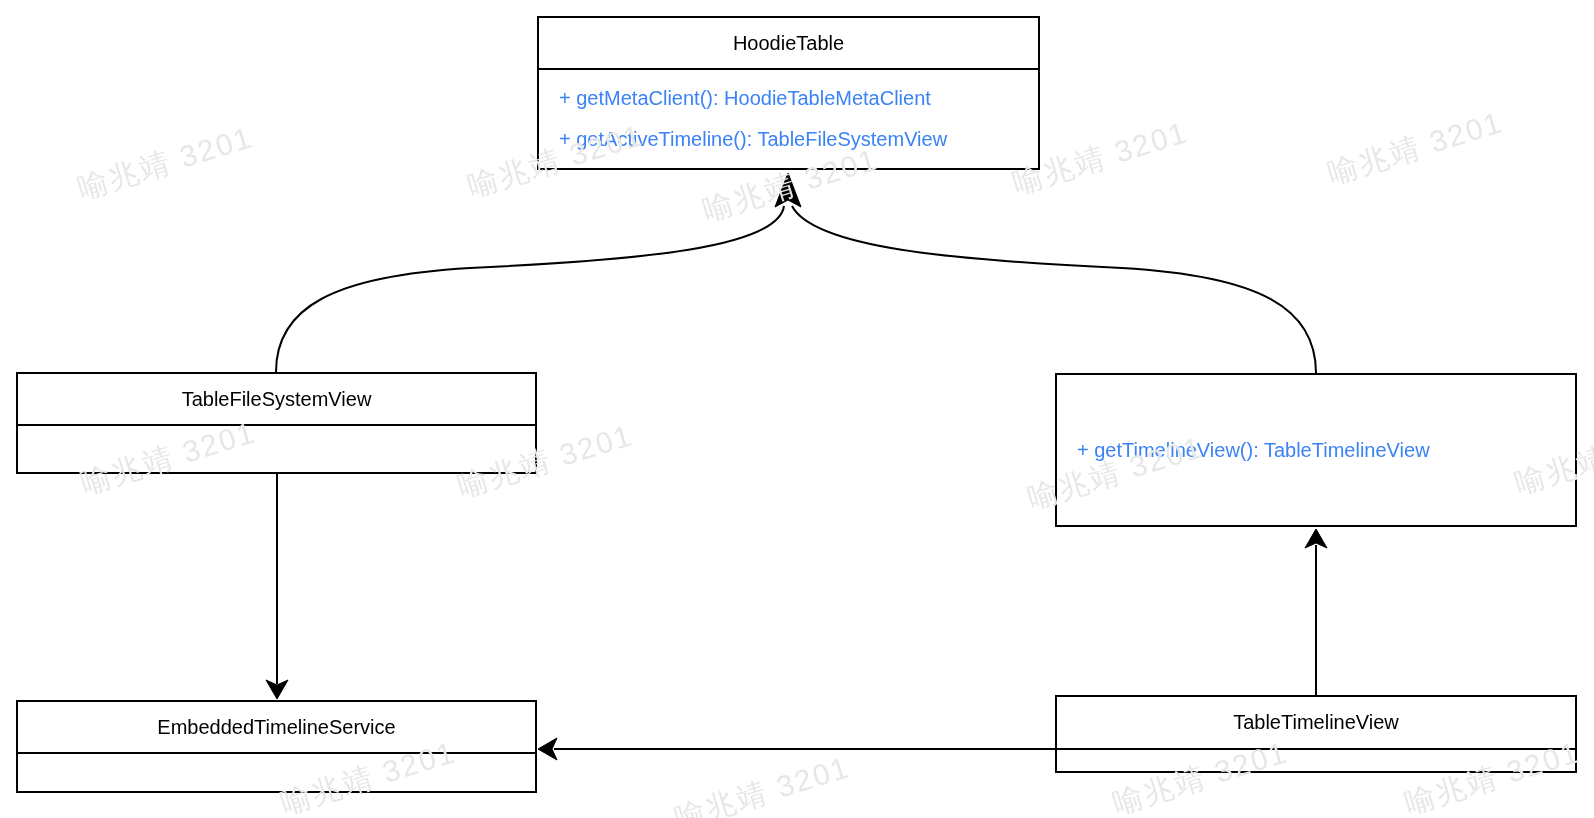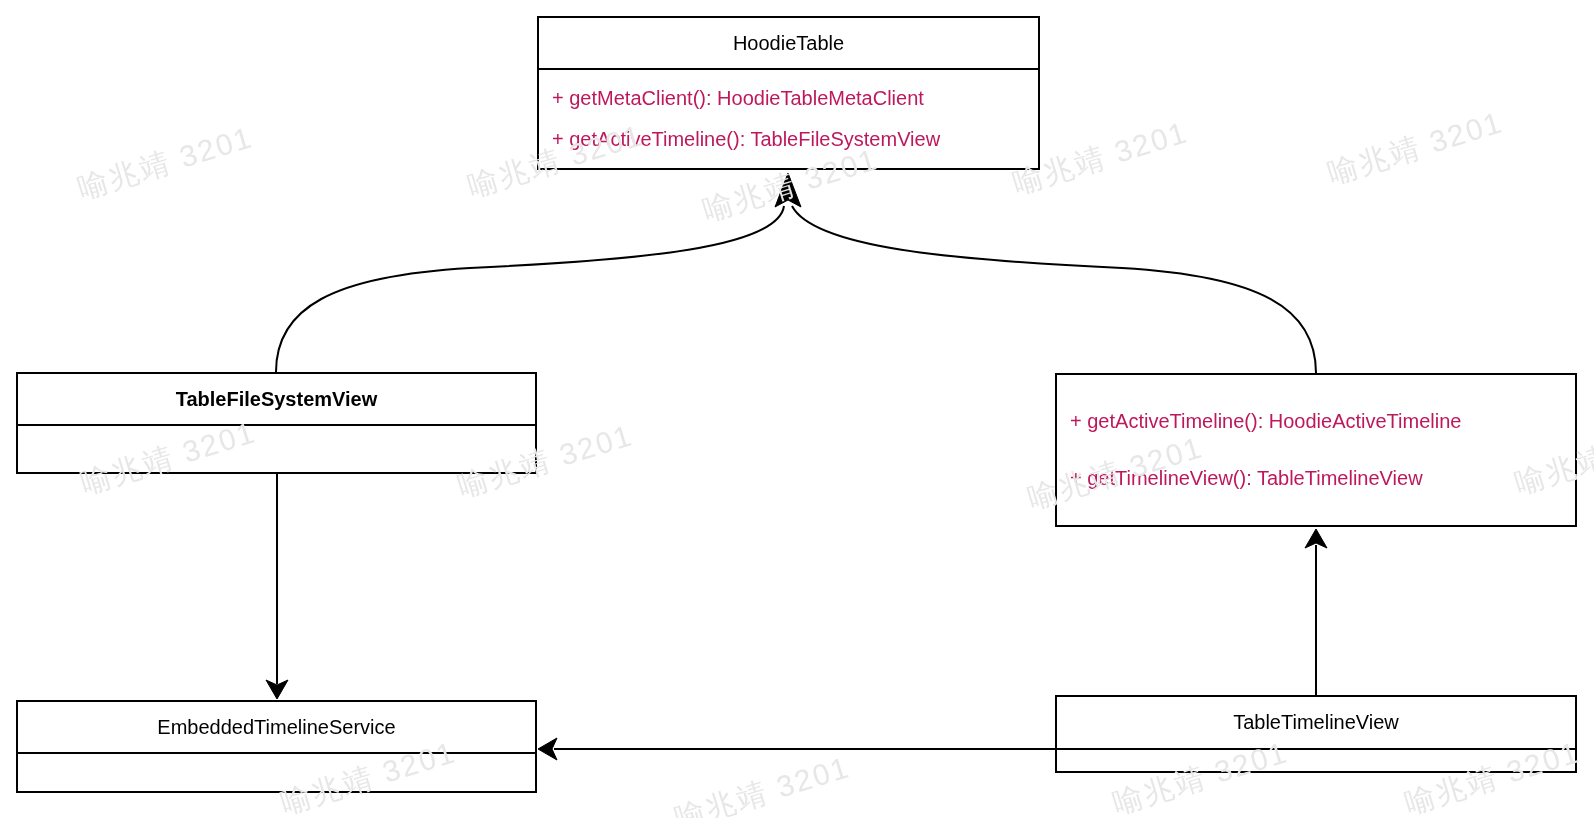--- a/index.html
+++ b/index.html
@@ -32,30 +32,30 @@
     justify-content: center;
     font-size: 20px;
     color: #000;
     flex: 0 0 auto;
   }
   .uml-body {
     flex: 1 1 auto;
     display: flex;
     flex-direction: column;
     justify-content: space-evenly;
-    padding-left: 13px;
+    padding-left: 20px;
     font-size: 20px;
-    color: #be185d;
+    color: #3b82f6;
   }
   .uml-method { white-space: nowrap; }
 
   
   #box-hoodie-table          { left: 537px;  top: 16px;  width: 503px; height: 154px; }
   #box-hoodie-table .uml-title { height: 52px; }
-  #box-table-file-system-view  { left: 16px; top: 372px; width: 521px; height: 102px; font-weight: bold; }
+  #box-table-file-system-view  { left: 16px; top: 372px; width: 521px; height: 102px; }
   #box-table-file-system-view .uml-title { height: 52px; }
   #box-hoodie-table-meta-client { left: 1055px; top: 373px; width: 522px; height: 154px; }
   #box-hoodie-table-meta-client .uml-title { height: 52px; }
   #box-embedded-timeline-service { left: 16px; top: 700px; width: 521px; height: 93px; }
   #box-embedded-timeline-service .uml-title { height: 52px; }
   #box-table-timeline-view { left: 1055px; top: 695px; width: 522px; height: 78px; }
   #box-table-timeline-view .uml-title { height: 53px; }
 
   #arrow-layer {
     position: absolute;
@@ -99,21 +99,20 @@
     </div>
   </div>
 
   <div class="uml-class" id="box-table-file-system-view">
     <div class="uml-title">TableFileSystemView</div>
     <div class="uml-body"></div>
   </div>
 
   <div class="uml-class" id="box-hoodie-table-meta-client">
     <div class="uml-body">
-      <div class="uml-method">+ getActiveTimeline(): HoodieActiveTimeline</div>
       <div class="uml-method">+ getTimelineView(): TableTimelineView</div>
     </div>
   </div>
 
   <div class="uml-class" id="box-embedded-timeline-service">
     <div class="uml-title">EmbeddedTimelineService</div>
     <div class="uml-body"></div>
   </div>
 
   <div class="uml-class" id="box-table-timeline-view">

